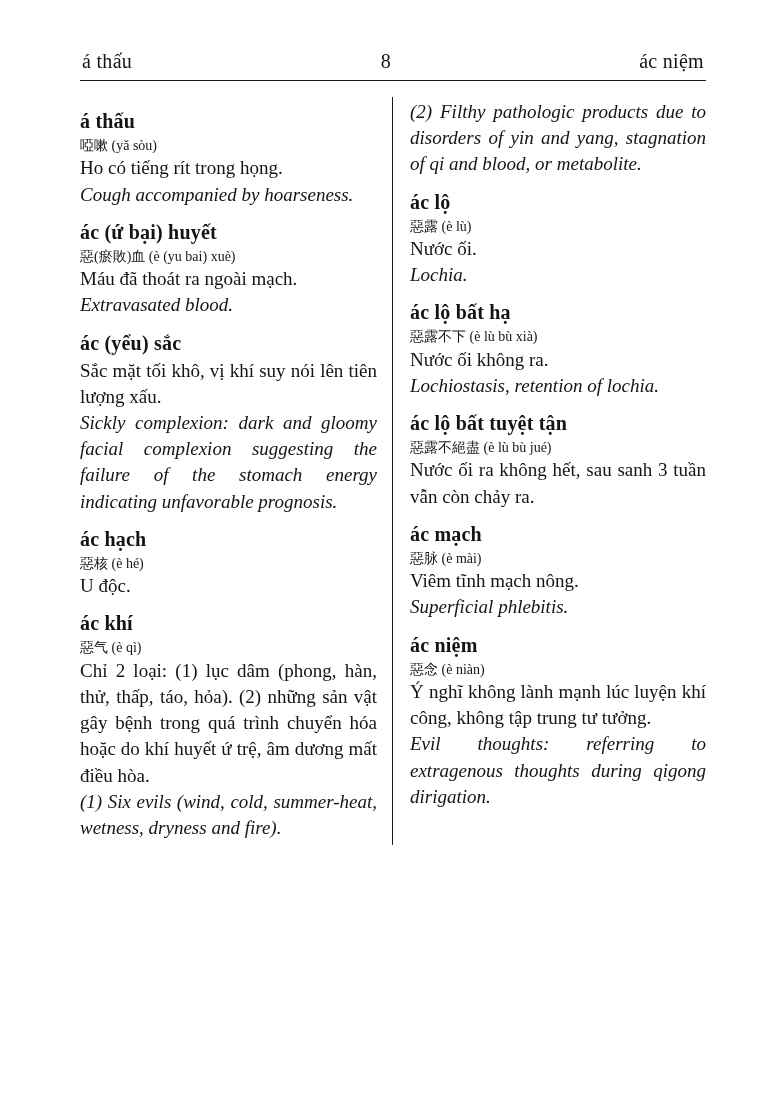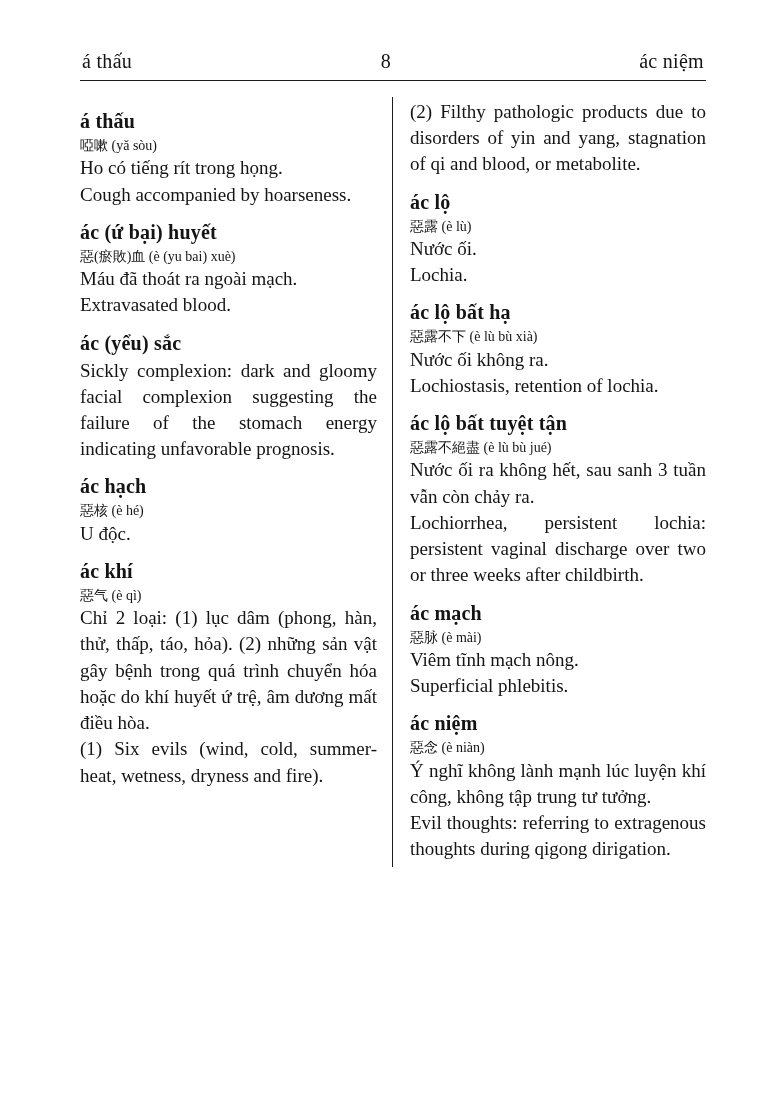--- a/index.html
+++ b/index.html
@@ -46,20 +46,21 @@
     margin: 13px 0 3px 0;
     letter-spacing: 0.2px;
   }
   .line {
     font-size: 19px;
     line-height: 1.38;
   }
   .viet    { text-align: justify; }
   .chinese { font-size: 14px; }
   .english {
+    font-style: italic;
     text-align: justify;
   }
   .entry.continuation { margin-top: 2px; }
 </style>
 </head>
 <body>
 
 <div class="page">
 
   <div class="running-head">
@@ -79,20 +80,21 @@
           <div class="line english">Cough accompanied by hoarseness.</div>
         </div>
         <div class="entry">
           <div class="term">ác (ứ bại) huyết</div>
           <div class="line chinese">惡(瘀敗)血 (è (yu bai) xuè)</div>
           <div class="line viet">Máu đã thoát ra ngoài mạch.</div>
           <div class="line english">Extravasated blood.</div>
         </div>
         <div class="entry">
           <div class="term">ác (yểu) sắc</div>
+          <div class="line viet">Sắc mặt tối khô, vị khí suy nói lên tiên lượng xấu.</div>
           <div class="line english">Sickly complexion: dark and gloomy facial complexion suggesting the failure of the stomach energy indicating unfavorable prognosis.</div>
         </div>
         <div class="entry">
           <div class="term">ác hạch</div>
           <div class="line chinese">惡核 (è hé)</div>
           <div class="line viet">U độc.</div>
         </div>
         <div class="entry">
           <div class="term">ác khí</div>
           <div class="line chinese">惡气 (è qì)</div>
@@ -113,21 +115,20 @@
         <div class="entry">
           <div class="term">ác lộ bất hạ</div>
           <div class="line chinese">惡露不下 (è lù bù xià)</div>
           <div class="line viet">Nước ối không ra.</div>
           <div class="line english">Lochiostasis, retention of lochia.</div>
         </div>
         <div class="entry">
           <div class="term">ác lộ bất tuyệt tận</div>
           <div class="line chinese">惡露不絕盡 (è lù bù jué)</div>
           <div class="line viet">Nước ối ra không hết, sau sanh 3 tuần vẫn còn chảy ra.</div>
-          <div class="line english">Lochiorrhea, persistent lochia: persistent vaginal discharge over two or three weeks after childbirth.</div>
         </div>
         <div class="entry">
           <div class="term">ác mạch</div>
           <div class="line chinese">惡脉 (è mài)</div>
           <div class="line viet">Viêm tĩnh mạch nông.</div>
           <div class="line english">Superficial phlebitis.</div>
         </div>
         <div class="entry">
           <div class="term">ác niệm</div>
           <div class="line chinese">惡念 (è niàn)</div>

